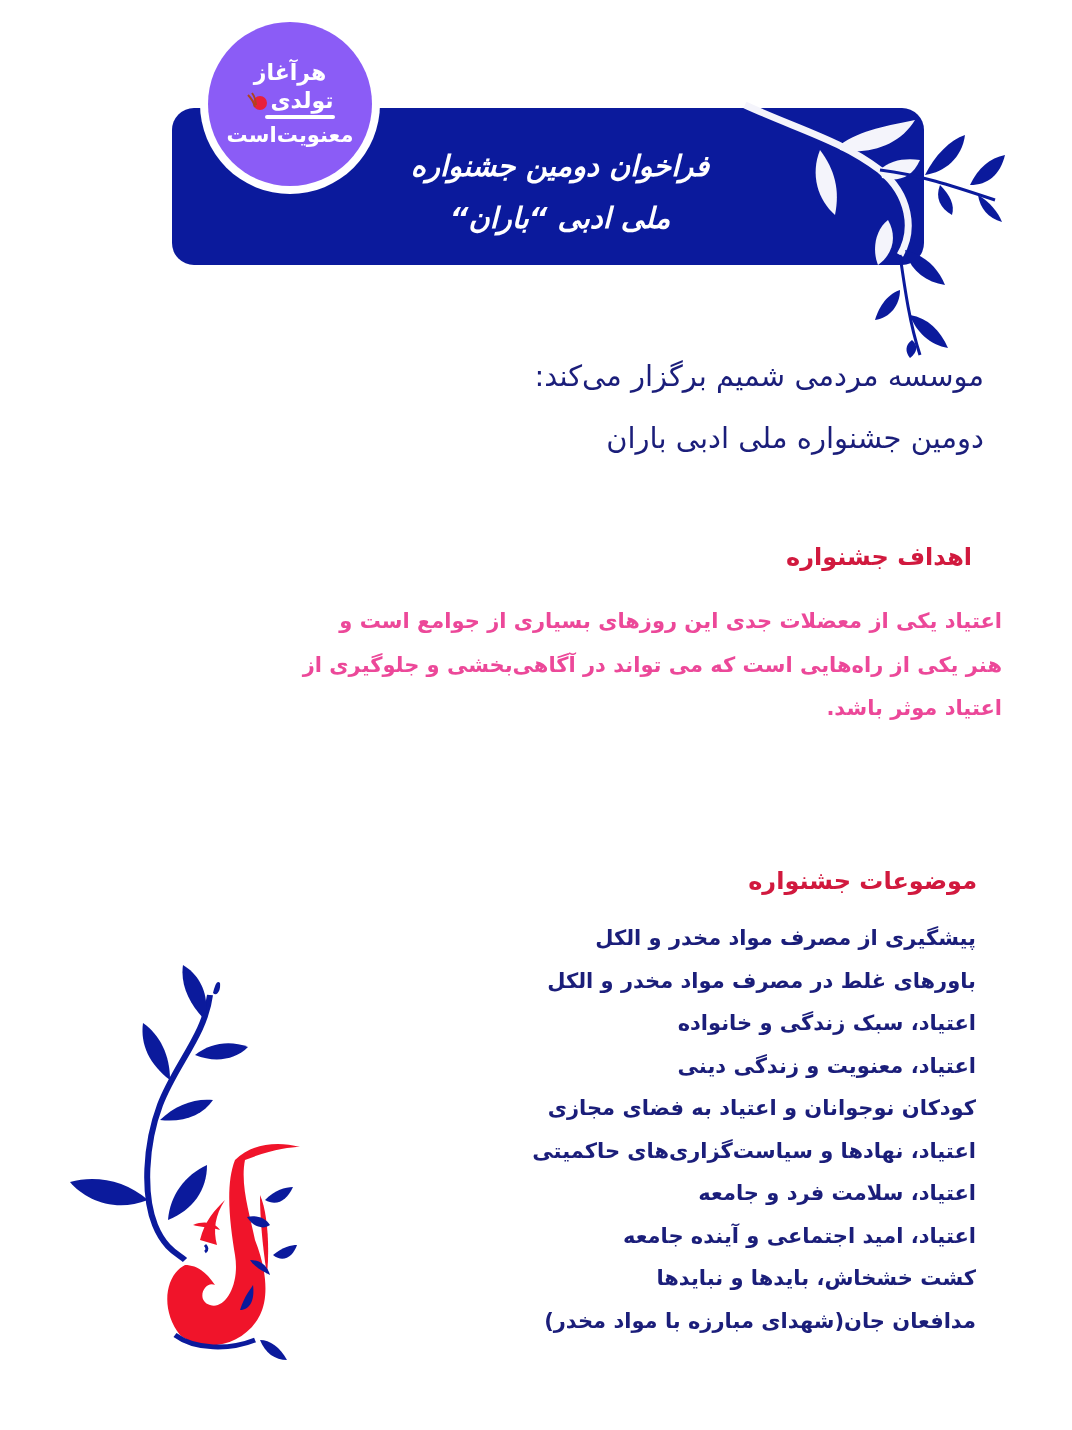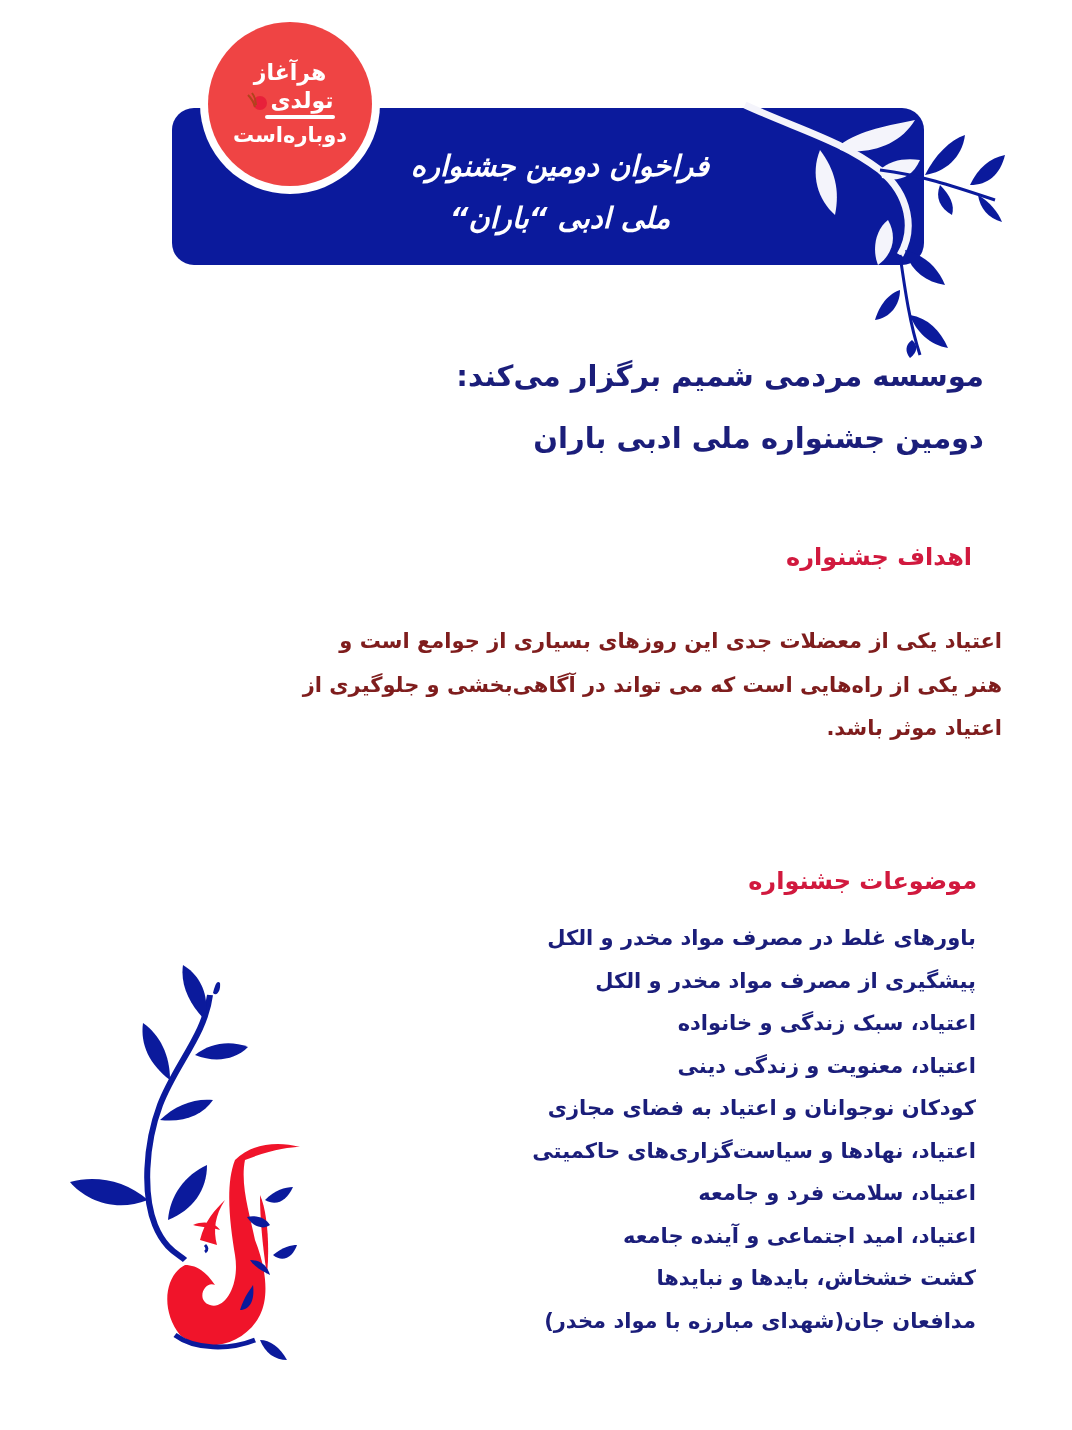--- a/index.html
+++ b/index.html
@@ -14,45 +14,45 @@
       position: absolute; left: 330px; top: 140px; width: 460px;
       color: #ffffff; font-weight: bold; font-style: italic; text-align: center;
       font-size: 29px; line-height: 52px; letter-spacing: 0.5px;
     }
     .logo-ring {
       position: absolute; left: 200px; top: 14px; width: 180px; height: 180px;
       border-radius: 50%; background: #ffffff;
     }
     .logo {
       position: absolute; left: 208px; top: 22px; width: 164px; height: 164px;
-      border-radius: 50%; background: #ef4444;
+      border-radius: 50%; background: #8b5cf6;
       display: flex; flex-direction: column; align-items: center; justify-content: center;
       color: #ffffff; font-weight: bold; text-align: center;
     }
     .logo .l1 { font-size: 22px; line-height: 28px; }
     .logo .l2 { font-size: 22px; line-height: 28px; display: flex; align-items: center; }
     .logo .l3 { font-size: 21px; line-height: 28px; }
     .logo .bar { width: 70px; height: 4px; background: #fff; margin: 0 0 2px 20px; border-radius: 2px; }
 
     .vine-top { position: absolute; left: 740px; top: 90px; width: 290px; height: 270px; }
     .vine-bottom { position: absolute; left: 55px; top: 955px; width: 270px; height: 420px; }
 
     .org-heading {
       position: absolute; right: 88px; top: 345px; width: 700px;
-      color: #1b1e7a; font-weight: bold; font-size: 29px; line-height: 62px; text-align: right;
+      color: #1b1e7a; font-weight: normal; font-size: 29px; line-height: 62px; text-align: right;
     }
     .section-title {
       position: absolute; color: #d1193e; font-weight: bold; font-size: 24px; text-align: right;
     }
     .goals-title { right: 100px; top: 543px; margin-left: 8px; }
     .topics-title { right: 95px; top: 867px; }
 
     .goals-body {
-      position: absolute; right: 70px; top: 620px; width: 700px;
-      color: #7f1d1d; font-weight: bold; font-size: 21px; line-height: 43.5px; text-align: right;
+      position: absolute; right: 70px; top: 600px; width: 700px;
+      color: #ec4899; font-weight: bold; font-size: 21px; line-height: 43.5px; text-align: right;
     }
     .goals-body p { margin: 0; }
     .topics-list {
       position: absolute; right: 96px; top: 917px; width: 640px;
       list-style: none; color: #1b1e7a; font-weight: bold; font-size: 21px; text-align: right;
     }
     .topics-list li { height: 42.5px; line-height: 42.5px; white-space: nowrap; }
   </style>
 </head>
 <body>
@@ -84,42 +84,42 @@
   <span class="l1">هرآغاز</span>
   <span class="l2">
     <span>تولدی</span>
     <svg width="24" height="20" viewBox="0 0 24 20">
       <circle cx="14" cy="12" r="7" fill="#e8203a"></circle>
       <path d="M2 4 C6 8, 8 12, 9 16" stroke="#b0441c" stroke-width="2" fill="none"></path>
       <path d="M6 2 C9 6, 10 10, 10 14" stroke="#b0441c" stroke-width="2" fill="none"></path>
     </svg>
   </span>
   <div class="bar"></div>
-  <span class="l3">دوباره‌است</span>
+  <span class="l3">معنویت‌است</span>
 </div>
 
 <div class="banner-title">
   <div>فراخوان  دومین جشنواره</div>
   <div>ملی ادبی “باران“</div>
 </div>
 
 <div class="org-heading">
   <div>موسسه مردمی شمیم برگزار می‌کند:</div>
   <div>دومین جشنواره ملی ادبی باران</div>
 </div>
 
 <h2 class="section-title goals-title">اهداف جشنواره</h2>
 <div class="goals-body">
   <p>اعتیاد یکی از معضلات جدی این روزهای بسیاری از جوامع است و هنر یکی از راه‌هایی است که می تواند در آگاهی‌بخشی و جلوگیری از اعتیاد موثر باشد.</p>
 </div>
 
 <h2 class="section-title topics-title">موضوعات جشنواره</h2>
 <ul class="topics-list">
+  <li>پیشگیری از مصرف مواد مخدر و الکل</li>
   <li>باورهای غلط در مصرف مواد مخدر و الکل</li>
-  <li>پیشگیری از مصرف مواد مخدر و الکل</li>
   <li>اعتیاد، سبک زندگی و خانواده</li>
   <li>اعتیاد، معنویت و زندگی دینی</li>
   <li>کودکان نوجوانان و اعتیاد به فضای مجازی</li>
   <li>اعتیاد، نهادها و سیاست‌گزاری‌های حاکمیتی</li>
   <li>اعتیاد، سلامت فرد و جامعه</li>
   <li>اعتیاد، امید اجتماعی و آینده جامعه</li>
   <li>کشت خشخاش، بایدها و نبایدها</li>
   <li>مدافعان جان(شهدای مبارزه با مواد مخدر)</li>
 </ul>
 

